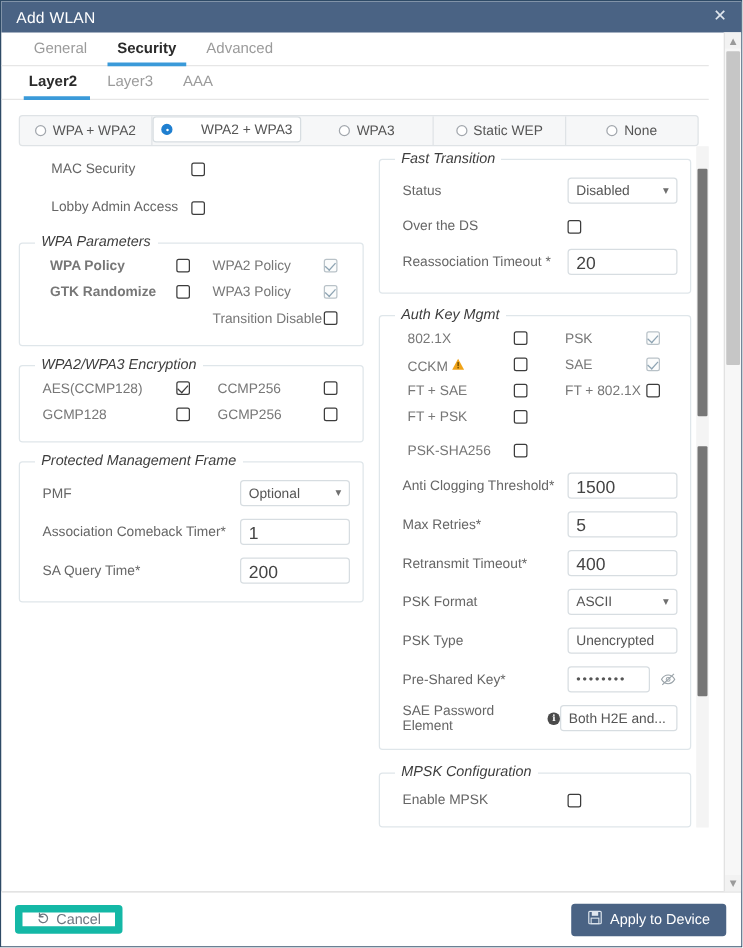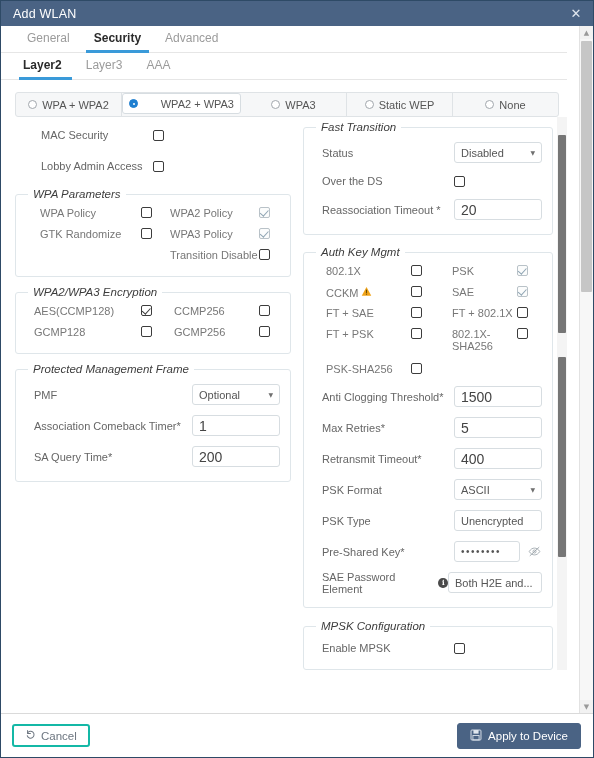--- a/index.html
+++ b/index.html
@@ -227,21 +227,21 @@
 
   
   .footer {
     flex: 0 0 44px; height: 44px;
     border-top: 1px solid #dadada;
     background: #fff;
     display: flex; align-items: center; justify-content: space-between;
     padding: 0 12px 0 11px;
   }
   .btn-cancel {
-    border: 2px solid #14b8a6; border-radius: 3px;
+    border: 6px solid #14b8a6; border-radius: 3px;
     background: #fff; color: #6d7680; font-size: 11.5px;
     height: 23px; padding: 0 11px;
     display: flex; align-items: center; gap: 5px; cursor: pointer;
   }
   .btn-apply {
     border: 1px solid #4a6384; border-radius: 3px;
     background: #4a6384; color: #fff; font-size: 11.5px;
     height: 26px; padding: 0 12px;
     display: flex; align-items: center; gap: 6px; cursor: pointer;
   }
@@ -304,21 +304,21 @@
           </div>
 
           <div class="simple-row">
             <span class="lbl">Lobby Admin Access</span>
             <span class="cbox"></span>
           </div>
 
           <fieldset class="group">
             <legend>WPA Parameters</legend>
             <div class="grid2" style="padding-left:14px;">
-              <div class="gcol" style="max-width:112px;">
+              <div class="gcol" style="max-width:112px;font-weight:bold;">
                 <div class="chk-row">
                   <span class="clbl">WPA Policy</span>
                   <span class="cbox"></span>
                 </div>
                 <div class="chk-row">
                   <span class="clbl">GTK Randomize</span>
                   <span class="cbox"></span>
                 </div>
               </div>
               <div class="gcol" style="padding-left:18px;max-width:118px;">
@@ -442,24 +442,20 @@
                 <div class="chk-row">
                   <span class="clbl">PSK</span>
                   <span class="cbox dis on"></span>
                 </div>
                 <div class="chk-row">
                   <span class="clbl">SAE</span>
                   <span class="cbox dis on"></span>
                 </div>
                 <div class="chk-row">
                   <span class="clbl">FT + 802.1X</span>
-                  <span class="cbox"></span>
-                </div>
-                <div class="chk-row">
-                  <span class="clbl">802.1X-SHA256</span>
                   <span class="cbox"></span>
                 </div>
               </div>
             </div>
 
             <div class="chk-row" style="padding-left:12px;max-width:108px;margin-top:6px;">
               <span class="clbl">PSK-SHA256</span>
               <span class="cbox"></span>
             </div>
 

